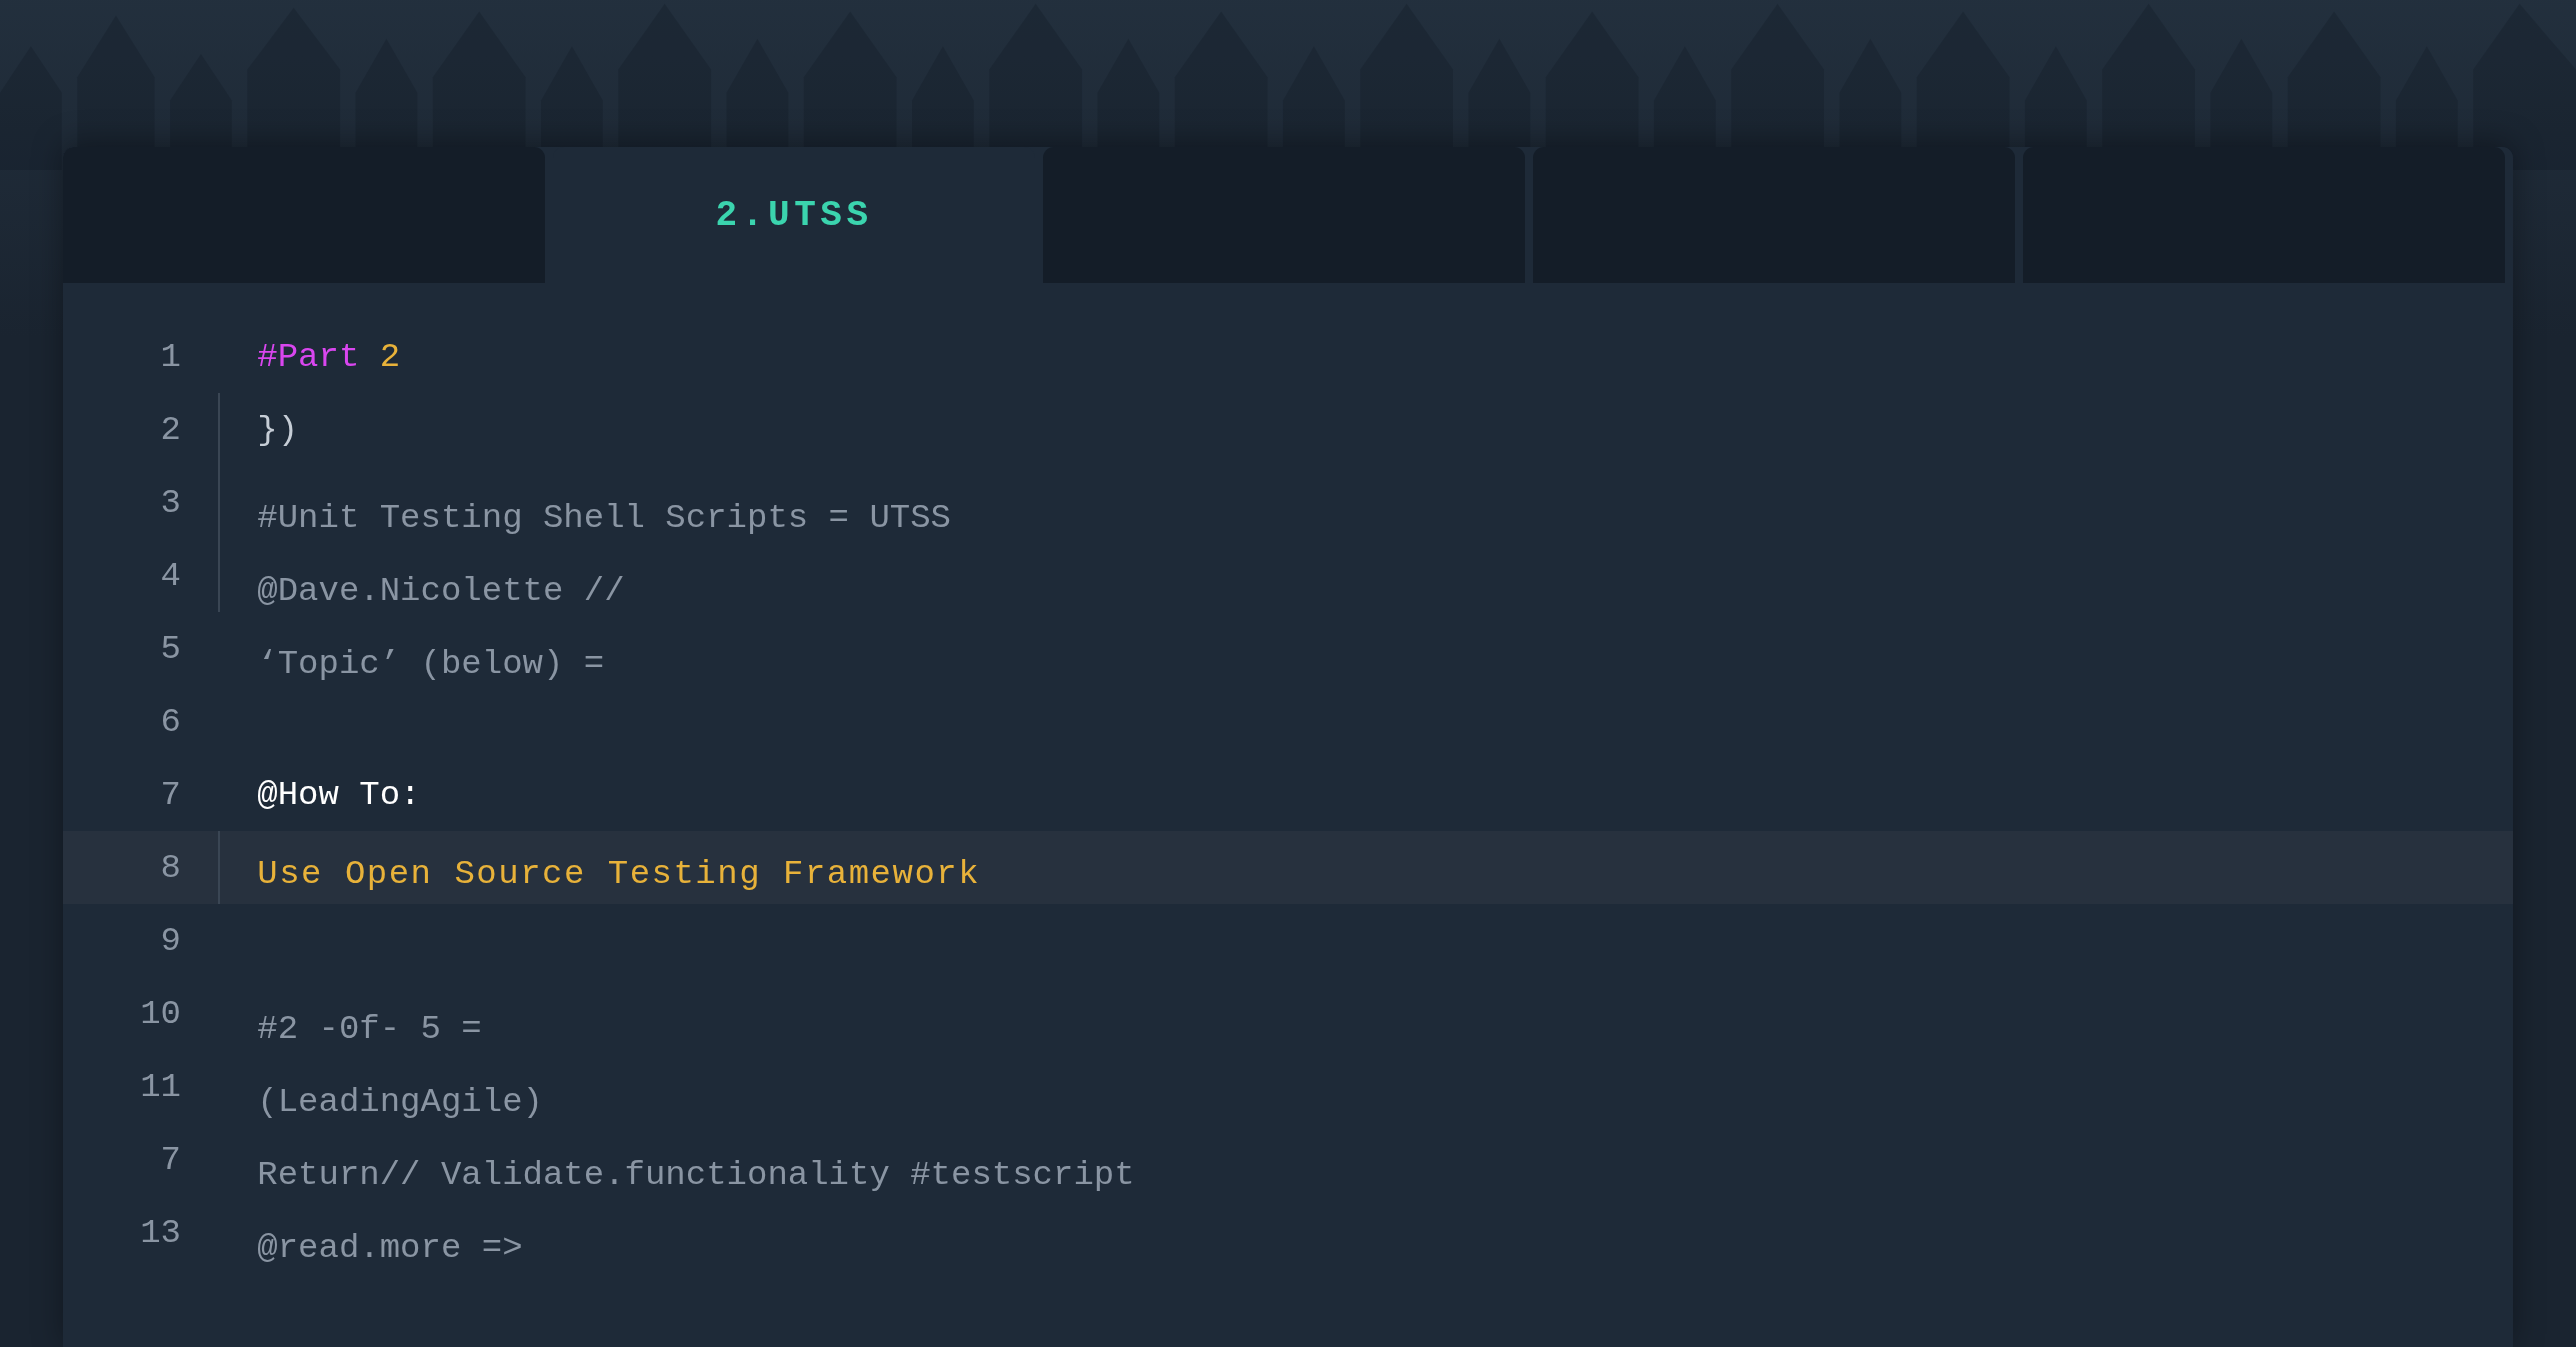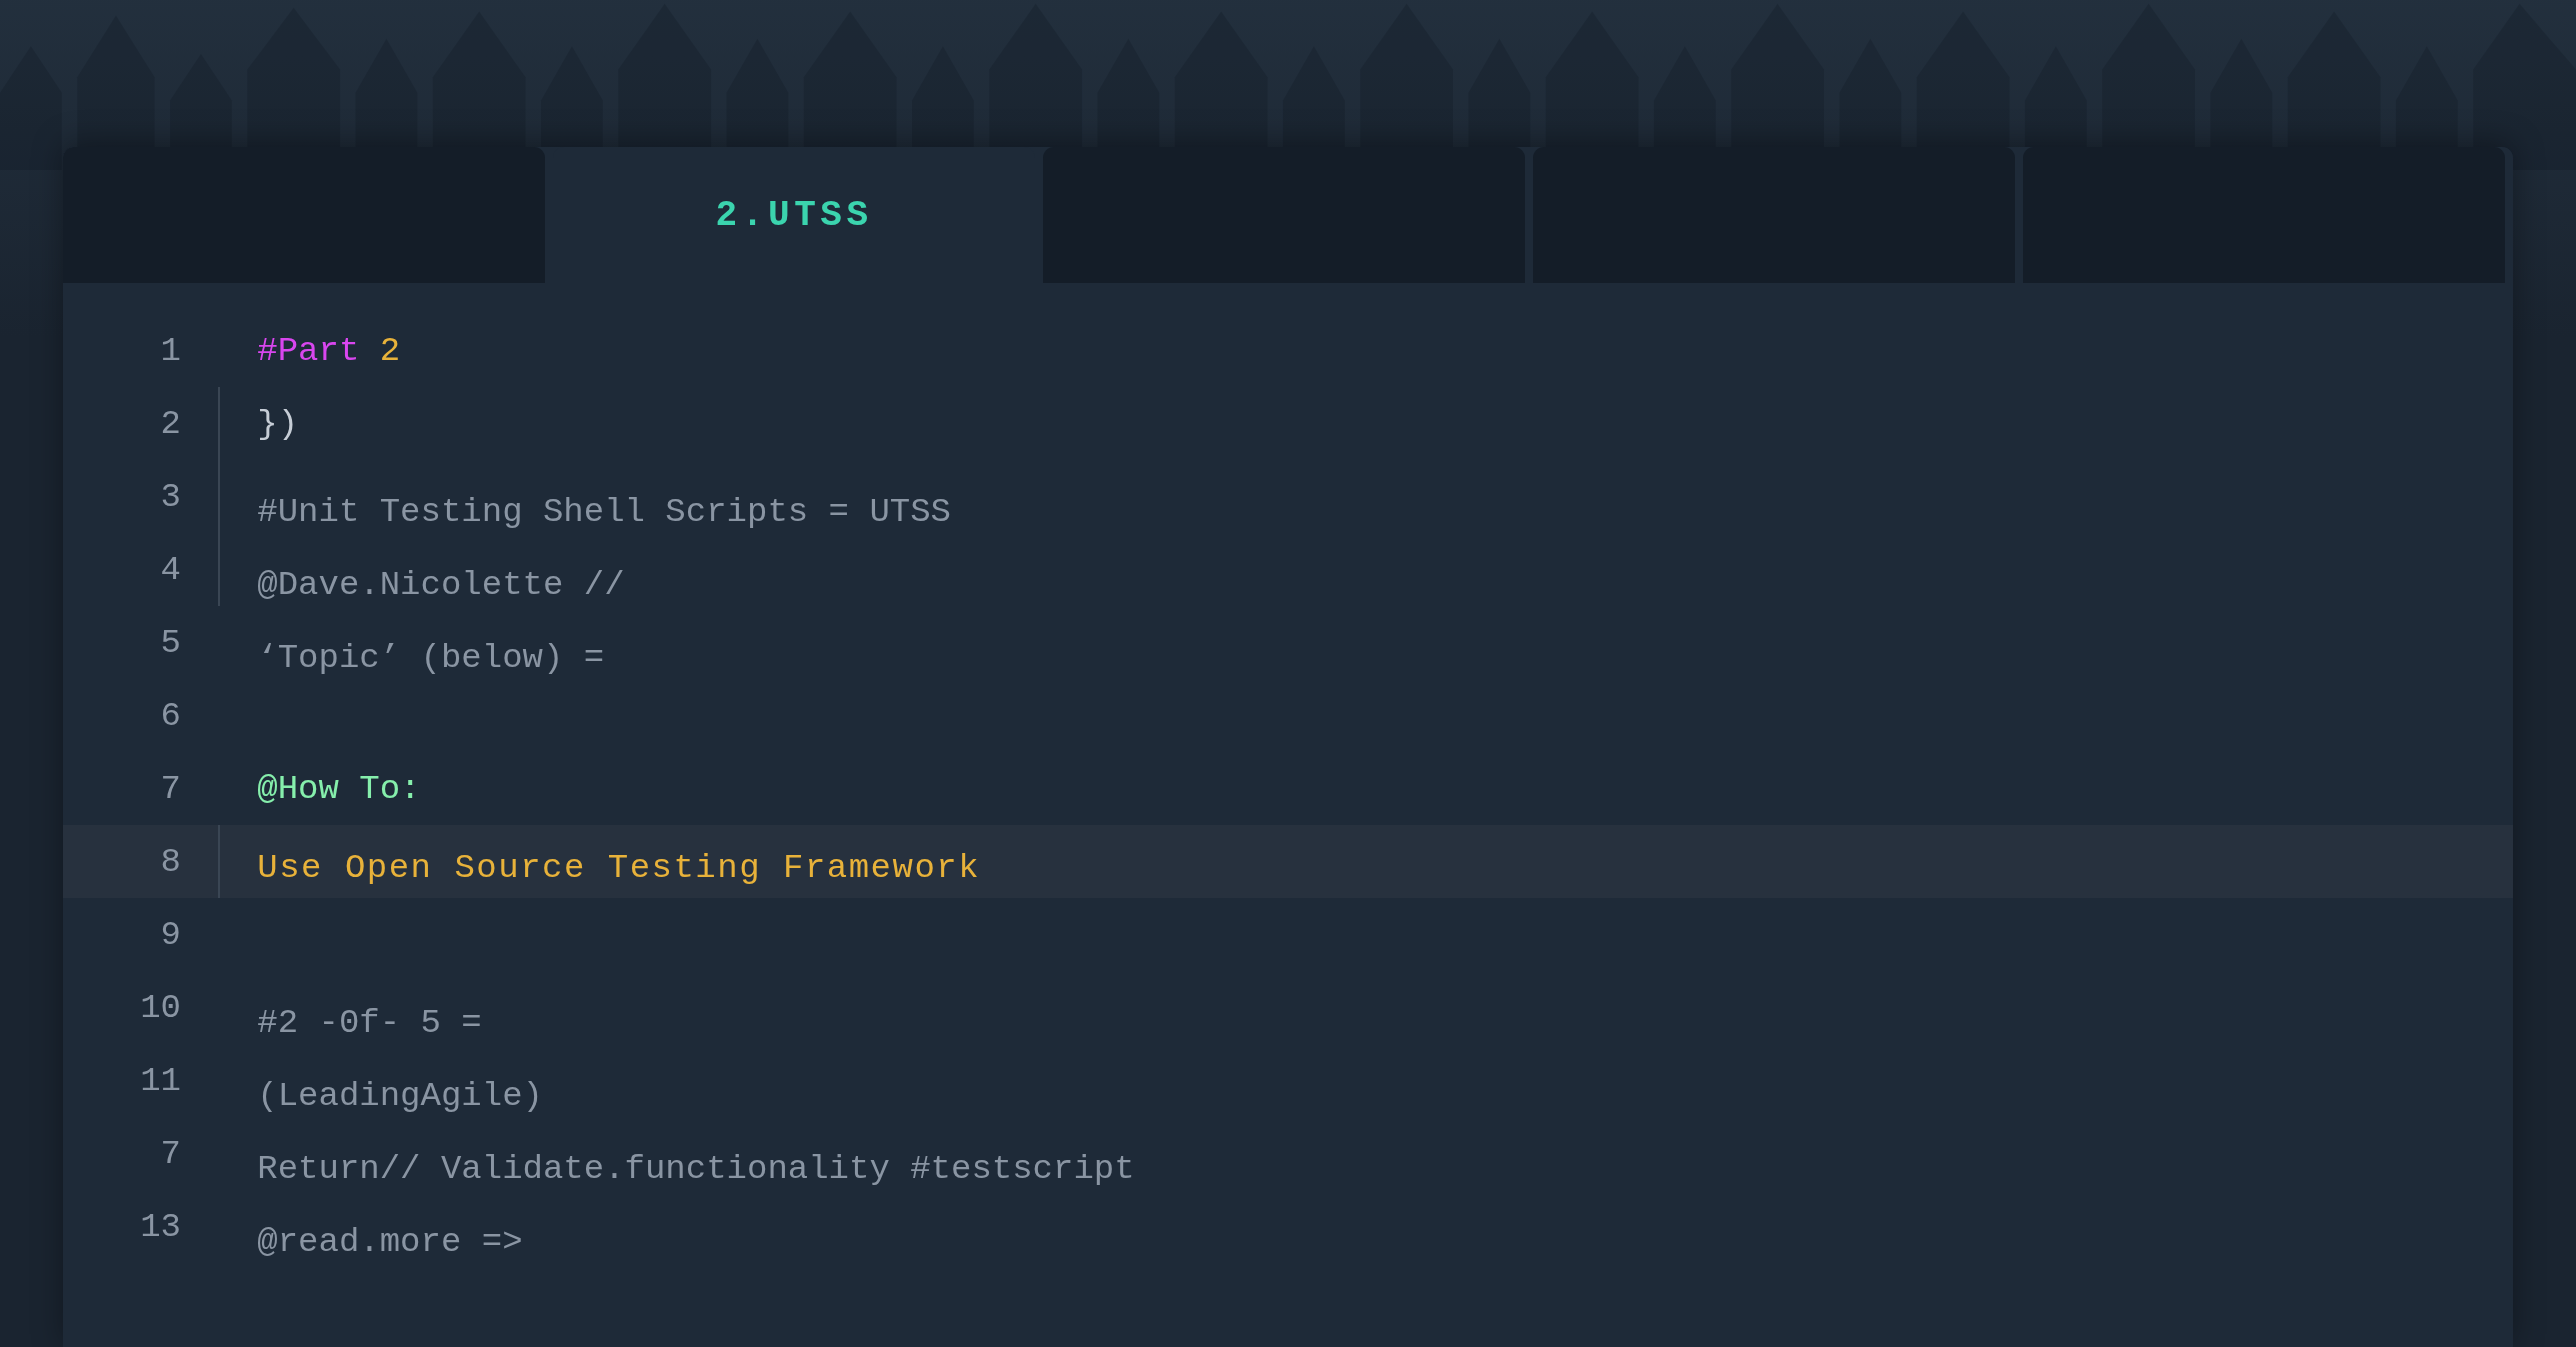--- a/index.html
+++ b/index.html
@@ -23,20 +23,21 @@
   .trees svg { width: 100%; height: 100%; display: block; }
 
   .editor {
     position: absolute;
     left: 63px; right: 63px; top: 147px; bottom: 0;
     background: #1e2a38;
     border-radius: 10.8px 10.8px 0 0;
     box-shadow: 0 -3.1px 31px rgba(0,0,0,0.35);
     display: flex; flex-direction: column;
     overflow: hidden;
+    gap: 6px;
   }
   .tabbar {
     display: flex;
     height: 136px;
     background: #1e2a38;
     border-radius: 10.8px 10.8px 0 0;
     gap: 7.7px;
     padding-right: 7.7px;
   }
   .tab {
@@ -88,21 +89,21 @@
   .content {
     white-space: pre;
     display: flex;
   }
   .content span { white-space: pre; }
 
   .tok-hash   { color: #d946ef; text-align: center; }   
   .tok-num    { color: #e8b23a; }   
   .tok-punc   { color: #c6cdd6; }
   .tok-plain  { color: #8a95a3; margin-top: 30px; }
-  .tok-at     { color: #86efac; }
+  .tok-at     { color: #ffffff; }
   .tok-gold   { color: #e8b23a; letter-spacing: 1.5px; margin-top: 12px; }
 </style>
 </head>
 <body>
 
 <div class="bg"></div>
 <div class="trees">
   <svg viewBox="0 0 3333 220" preserveAspectRatio="none">
     <g fill="#0e1620">
 

